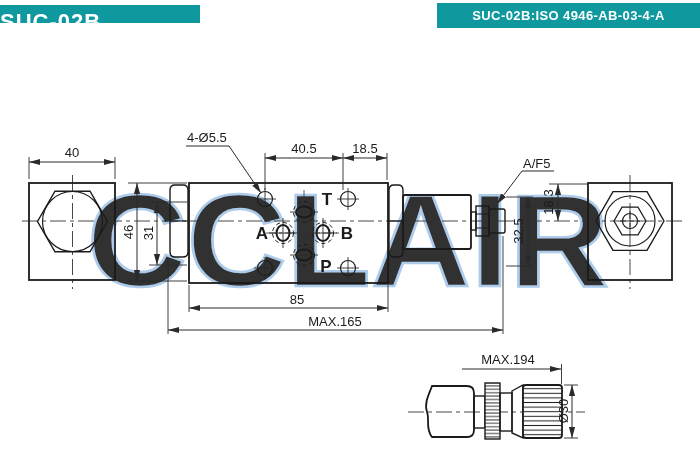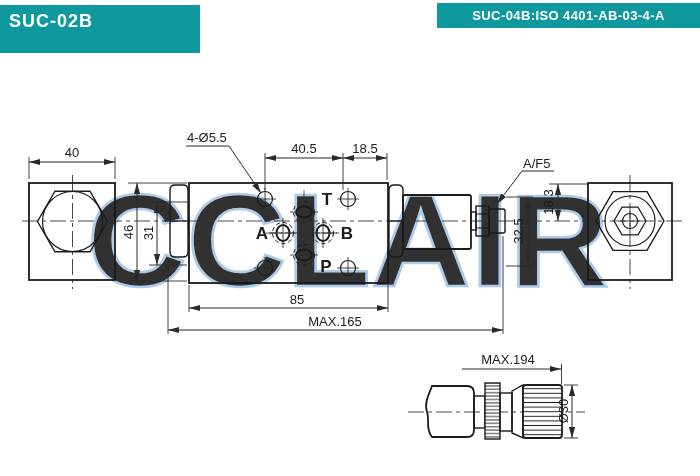--- a/index.html
+++ b/index.html
@@ -1,19 +1,19 @@
 <!DOCTYPE html>
 <html><head>
 <meta charset="utf-8">
 <style>
   html,body{margin:0;padding:0;background:#fff;}
   #stage{position:relative;width:700px;height:476px;background:#ffffff;overflow:hidden;
          font-family:"Liberation Sans",sans-serif;}
   .banner{position:absolute;color:#fff;font-weight:bold;}
-  .banner-left{left:0;top:5px;width:200px;height:48px;font-size:18px;line-height:33px;padding-left:9px;box-sizing:border-box;letter-spacing:1px;}
+  .banner-left{left:0;top:5px;width:200px;height:18px;font-size:22px;line-height:33px;box-sizing:border-box;letter-spacing:1px;}
   .banner-right{right:0;top:3px;width:263px;height:25px;font-size:13px;line-height:25px;text-align:center;letter-spacing:.4px;}
   svg text{font-family:"Liberation Sans",sans-serif;fill:#1b1b1b;}
   .dimtxt{font-size:13px;}
   .porttxt{font-size:17px;font-weight:bold;}
   .obj{fill:none;stroke:#1b1b1b;stroke-width:1.8;}
   .obj2{fill:none;stroke:#1b1b1b;stroke-width:1.4;}
   .thin{fill:none;stroke:#1b1b1b;stroke-width:1.2;}
   .dim{fill:none;stroke:#2a2a2a;stroke-width:1;}
   .ext{fill:none;stroke:#2a2a2a;stroke-width:0.9;}
   .cline{fill:none;stroke:#333;stroke-width:0.9;stroke-dasharray:16 4 4 4;}
@@ -23,21 +23,21 @@
 </style>
 </head>
 <body>
 
 <div id="stage">
 
   <div class="banner banner-left" style="background: rgb(15, 152, 158);">
     <span>SUC-02B</span>
   </div>
   <div class="banner banner-right" style="background: rgb(15, 152, 158);">
-    <span>SUC-04B:ISO 4401-AB-03-4-A</span>
+    <span>SUC-02B:ISO 4946-AB-03-4-A</span>
   </div>
 
   <svg width="700" height="476" viewBox="0 0 700 476" xmlns="http://www.w3.org/2000/svg">
     <defs>
       <marker id="ma" viewBox="0 0 12 8" refX="12" refY="4" markerWidth="11" markerHeight="8" markerUnits="userSpaceOnUse" orient="auto-start-reverse">
         <path d="M0,0.6 L12,4 L0,7.4 Z" fill="#2a2a2a"></path>
       </marker>
       <pattern id="knfine" width="6" height="3.4" patternUnits="userSpaceOnUse">
         <rect width="6" height="3.4" fill="#ffffff"></rect>
         <line x1="0" y1="1.7" x2="6" y2="1.7" stroke="#222" stroke-width="0.9"></line>

